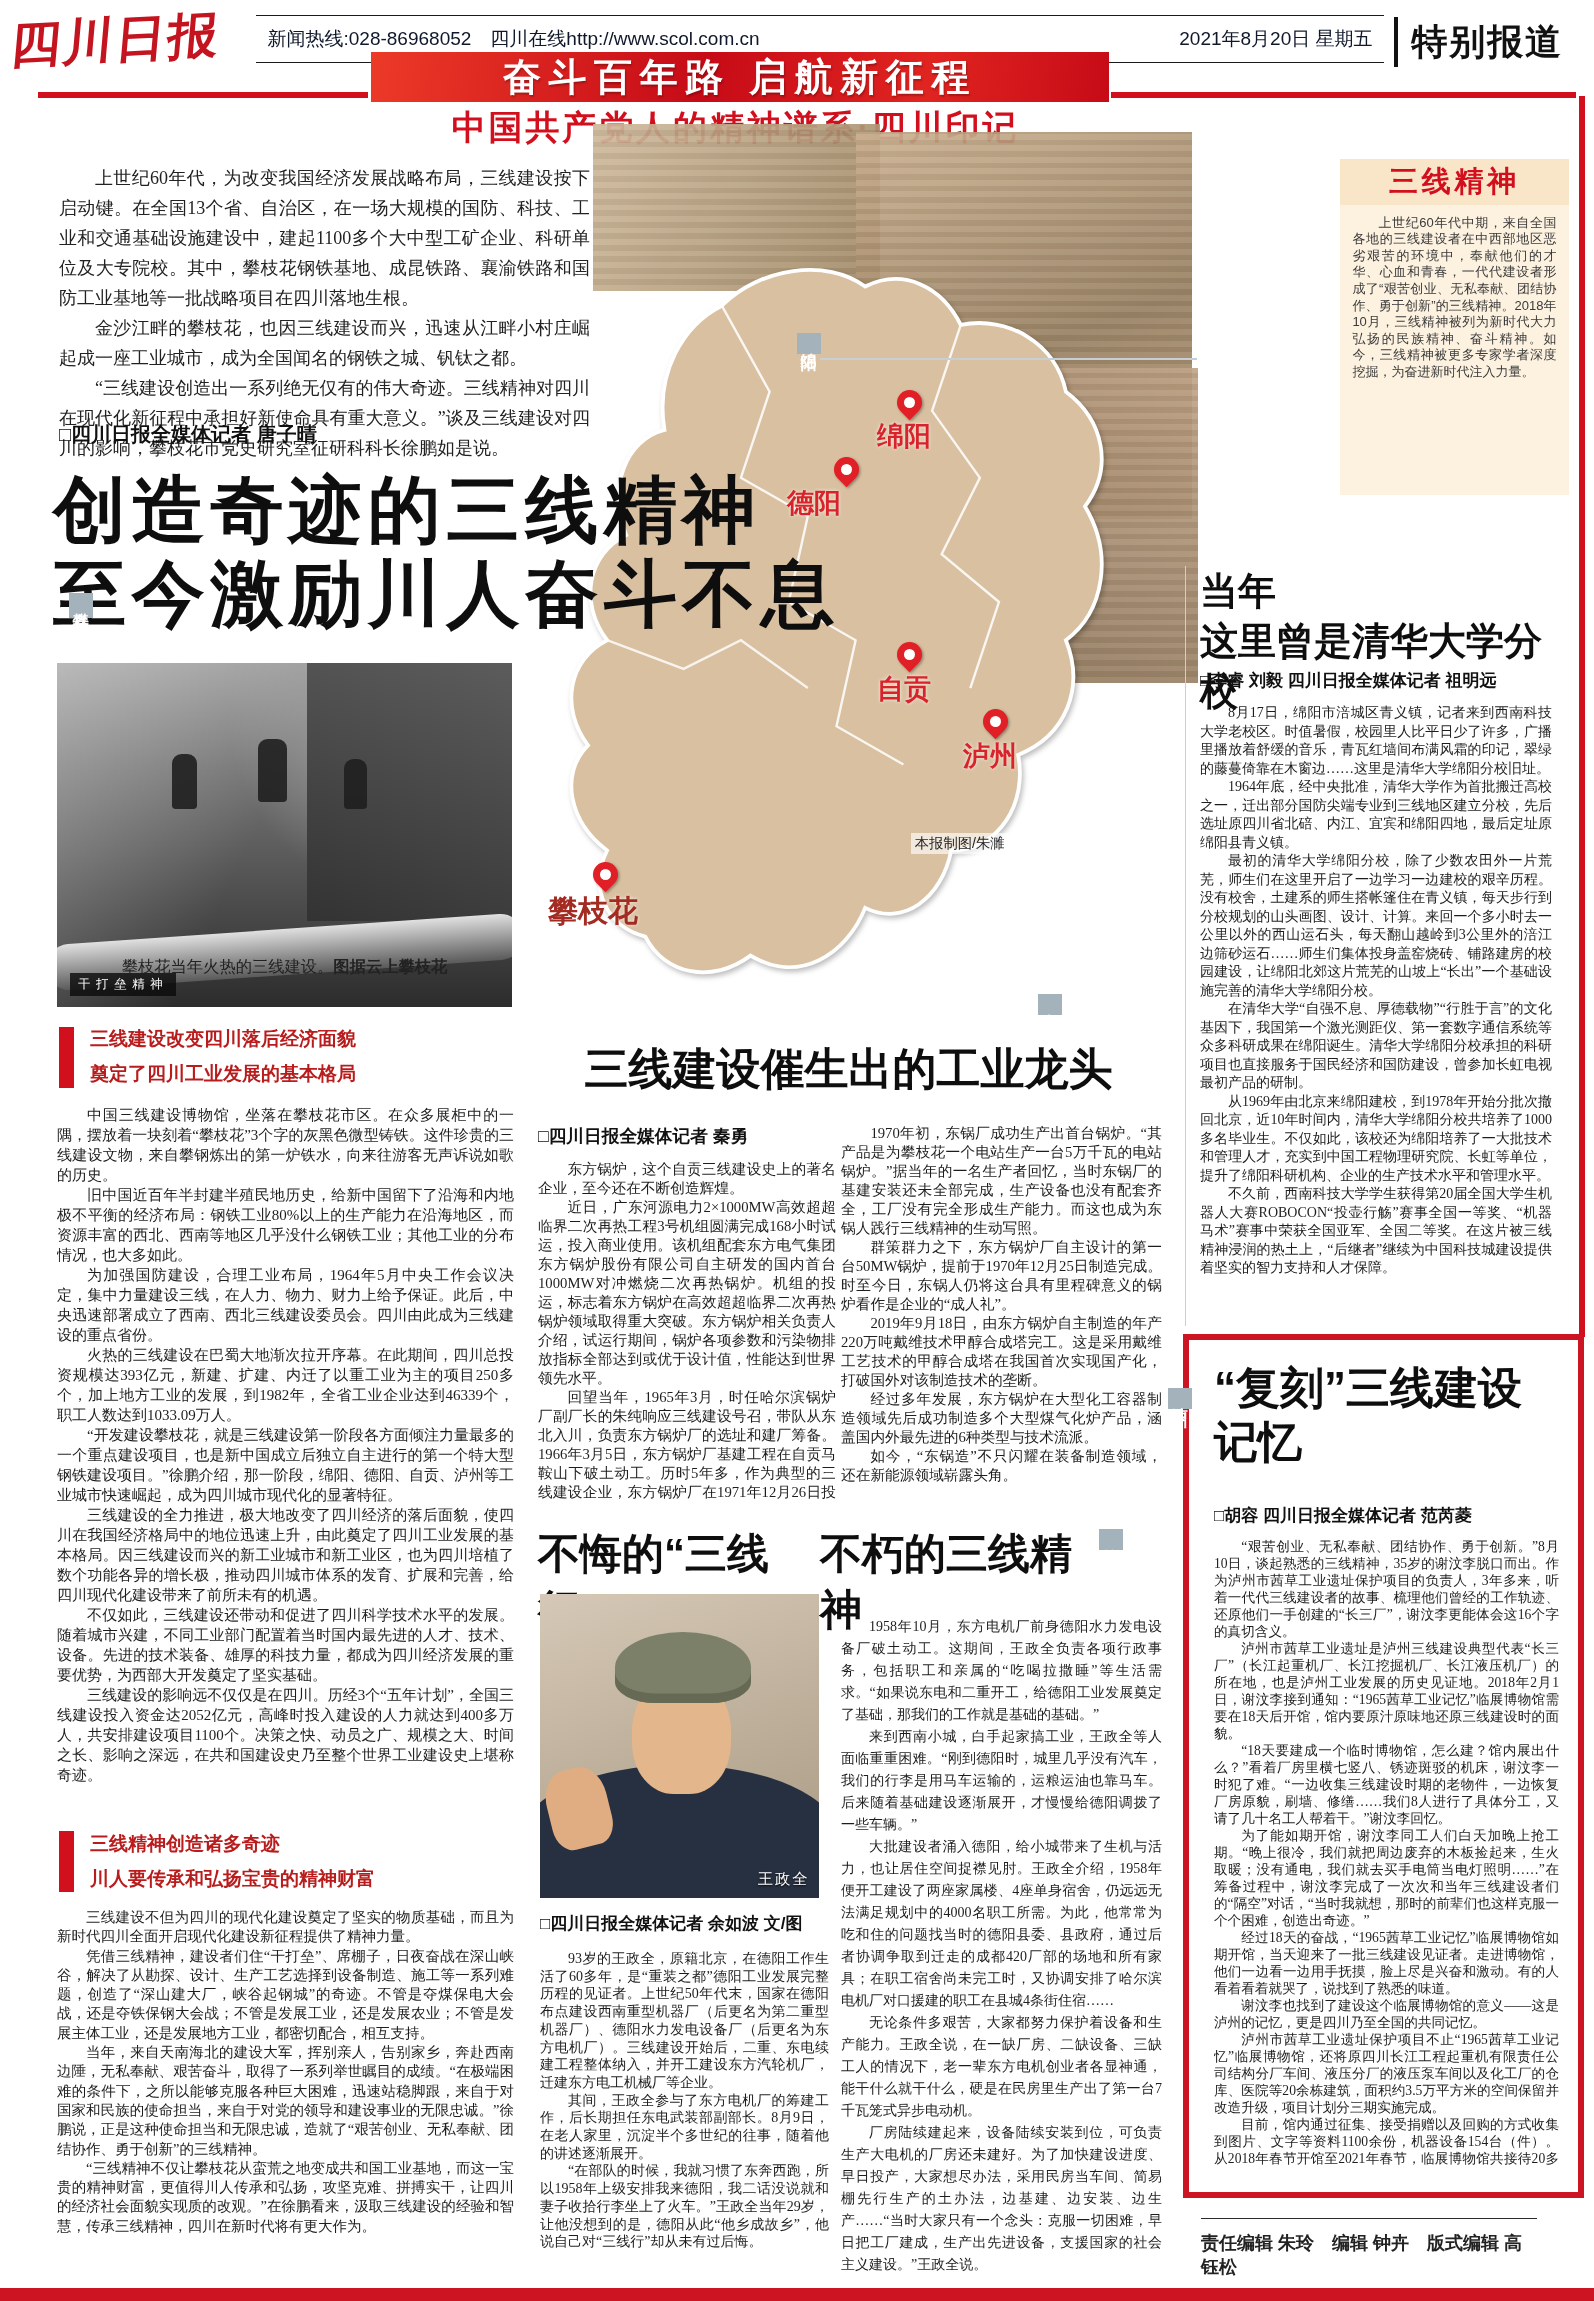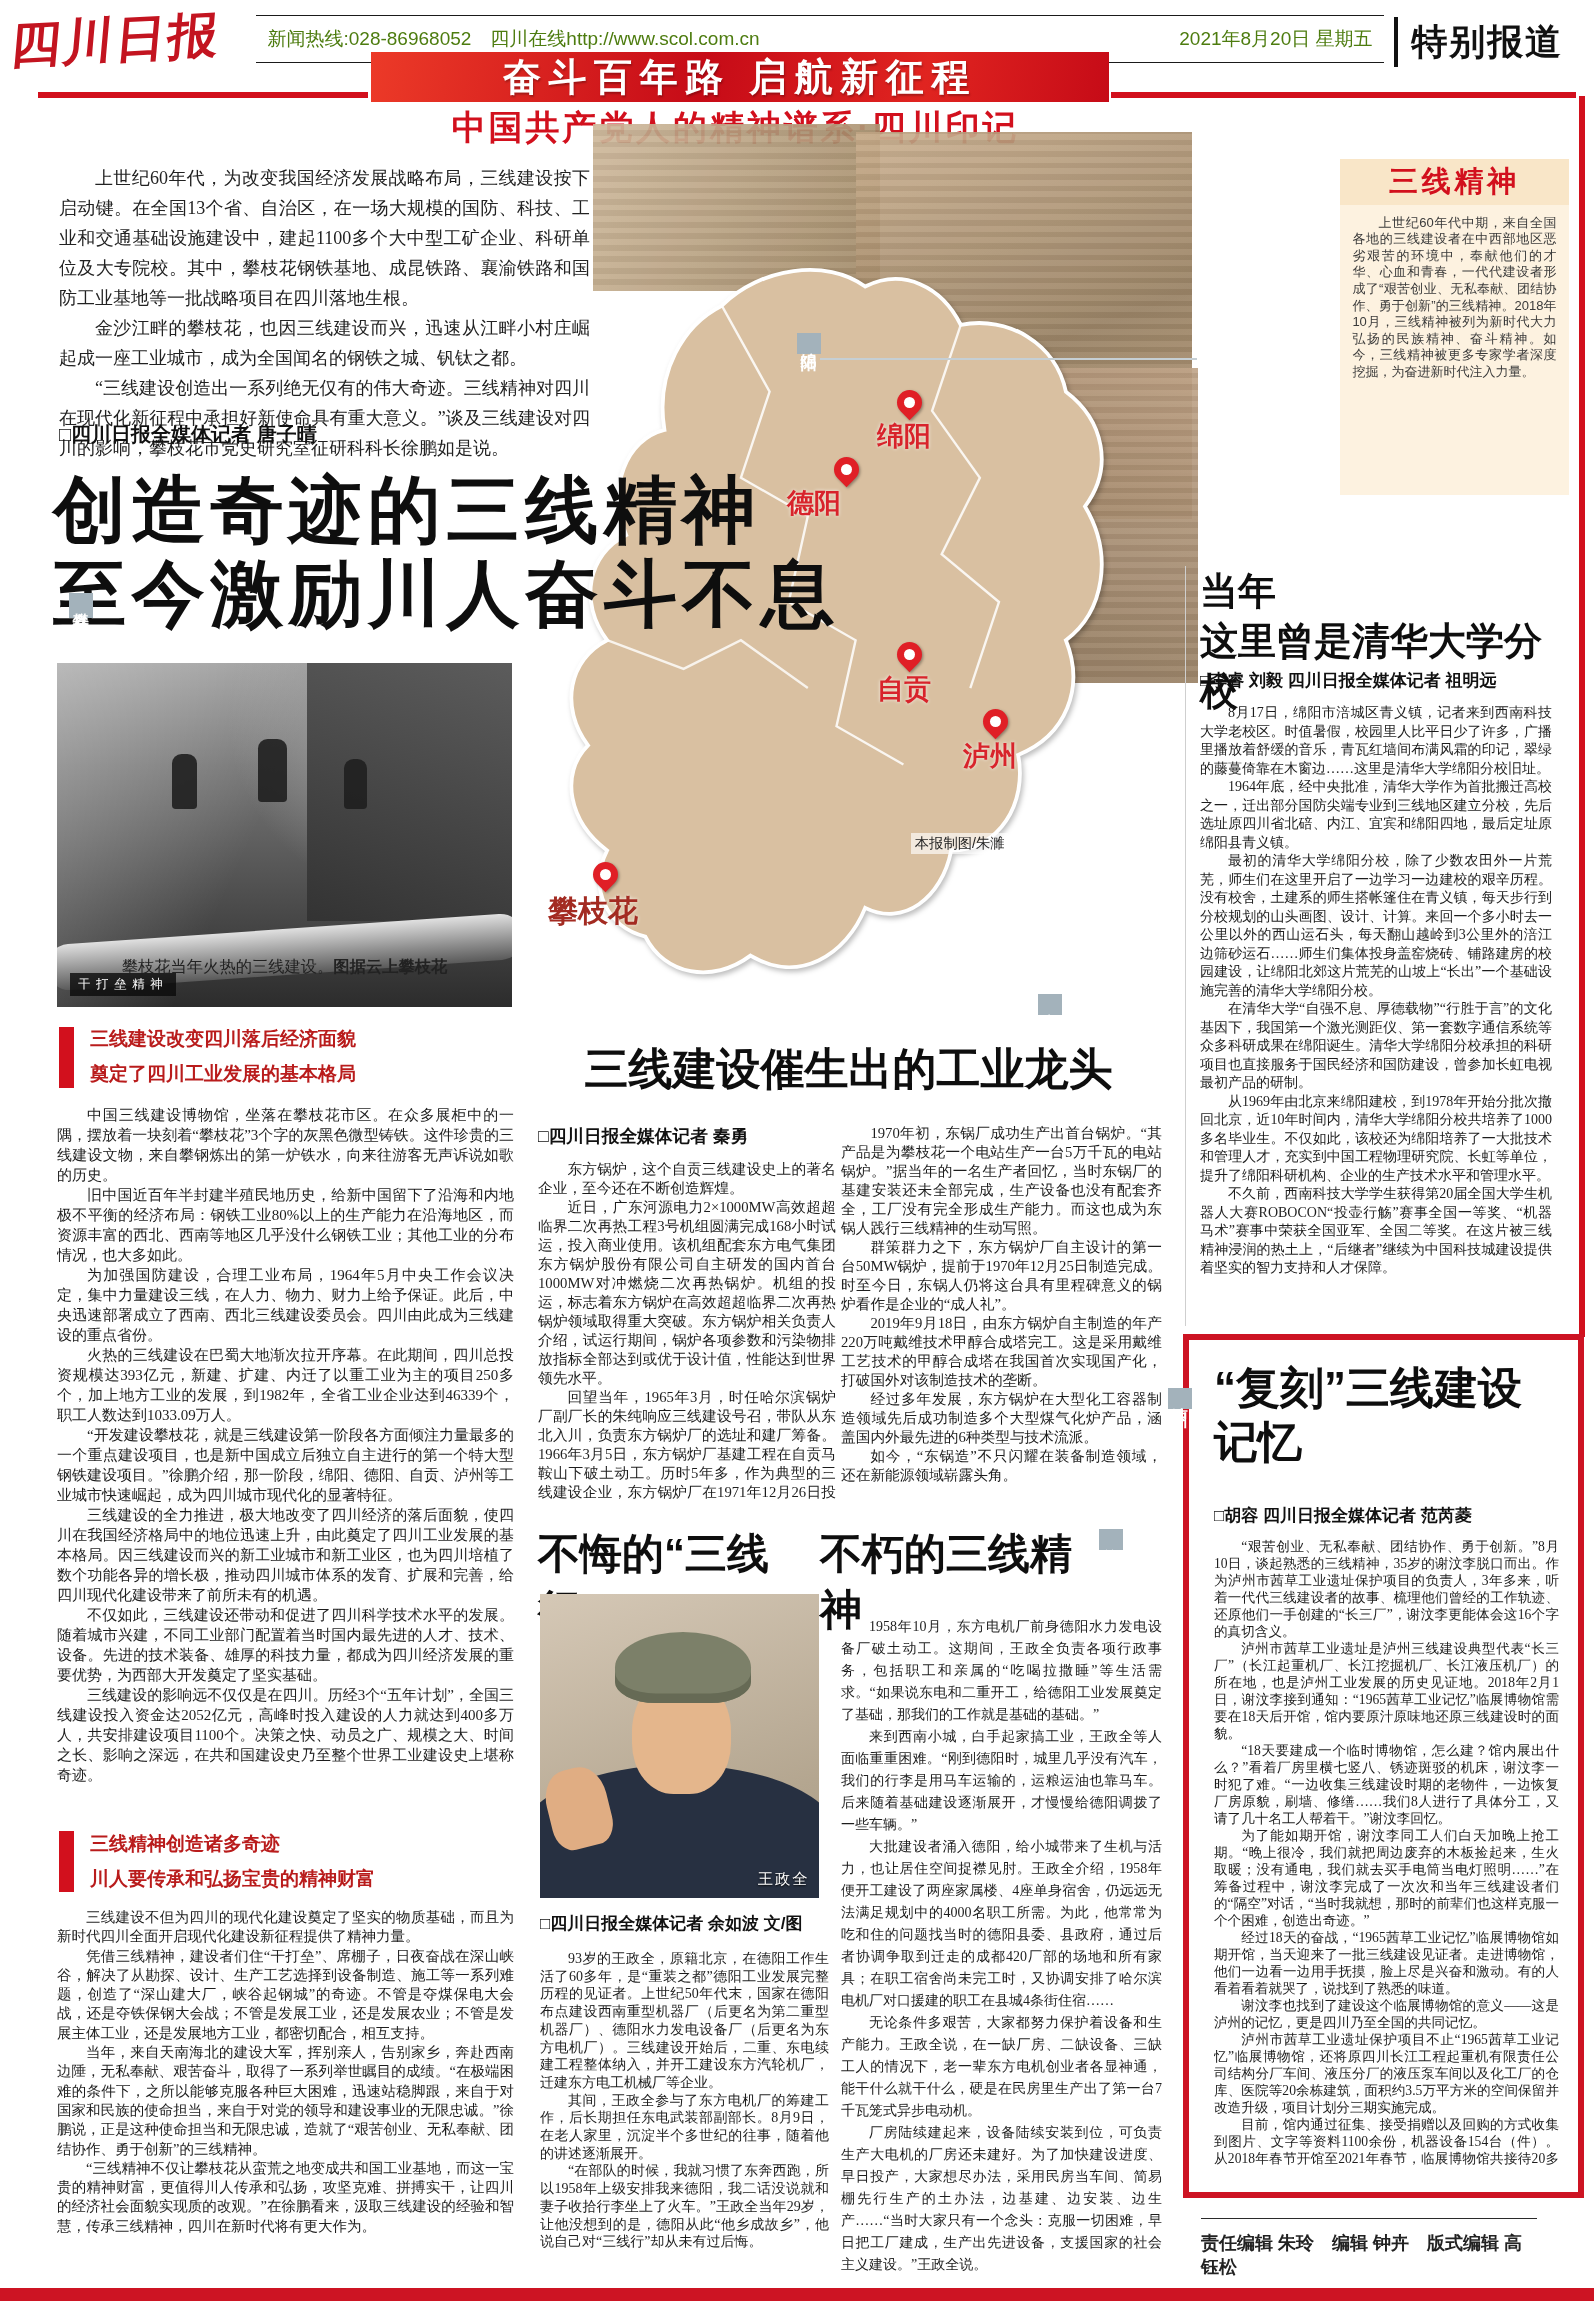--- a/index.html
+++ b/index.html
@@ -7,21 +7,21 @@
   .page { position:relative; width:1594px; height:2302px; background:#ffffff;
            margin:0 auto; overflow:hidden; font-family:"Liberation Serif",serif; color:#1d1d1d; }
 
   
   .masthead { position:absolute; left:11.5px; top:5.7px; width:249px; height:61px;
     font-family:"DejaVu Serif",serif; font-weight:900; font-size:50px; color:#c31420;
     transform:skewX(-8deg) rotate(-3deg); letter-spacing:1.9px; white-space:nowrap; }
   .hotline-bar { position:absolute; left:256px; top:15.3px; width:1128px; height:48px;
     border-top:1.9px solid #1a1a1a; border-bottom:1.9px solid #1a1a1a;
     display:flex; align-items:center; justify-content:space-between; padding:0 11.5px;
-    font-family:"Liberation Sans",sans-serif; font-size:19px; color:#4d7c0f; }
+    font-family:"Liberation Sans",sans-serif; font-size:19px; color:#0f172a; }
   .section-name { position:absolute; left:1394px; top:17px; height:50px; display:flex; align-items:center;
     font-family:"Liberation Sans",sans-serif; font-weight:900; font-size:36px; color:#111;
     border-left:4.8px solid #111; padding-left:13.4px; letter-spacing:1.9px;}
   .page-circle { position:absolute; left:1617px; top:9.6px; width:52px; height:52px; border-radius:50%;
     background:#a21caf; color:#fff; display:flex; align-items:center; justify-content:center;
     font-family:"DejaVu Sans",sans-serif; font-weight:700; font-size:31px; }
 
   
   .banner-line { position:absolute; top:92px; height:5.7px; background:#d2101d; }
   .banner-box { position:absolute; left:371px; top:52px; width:738px; height:50px;

